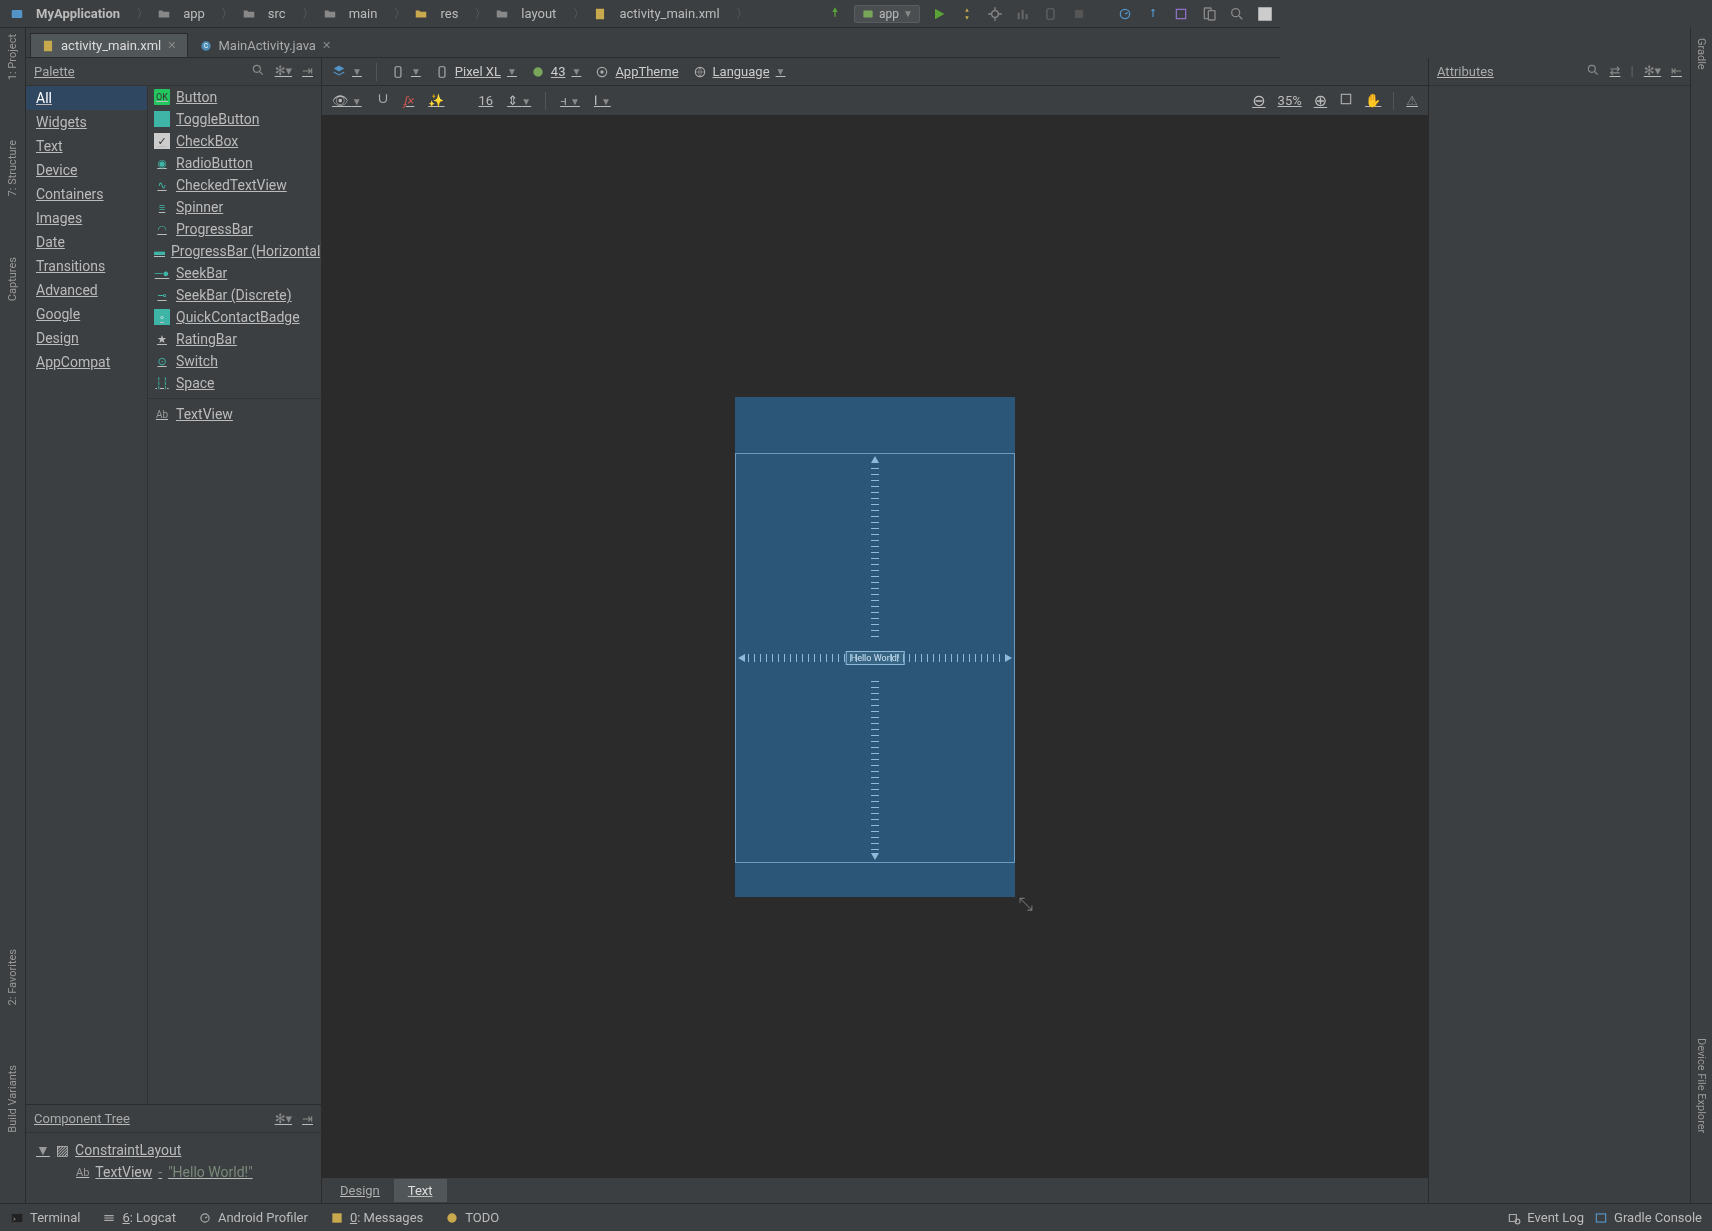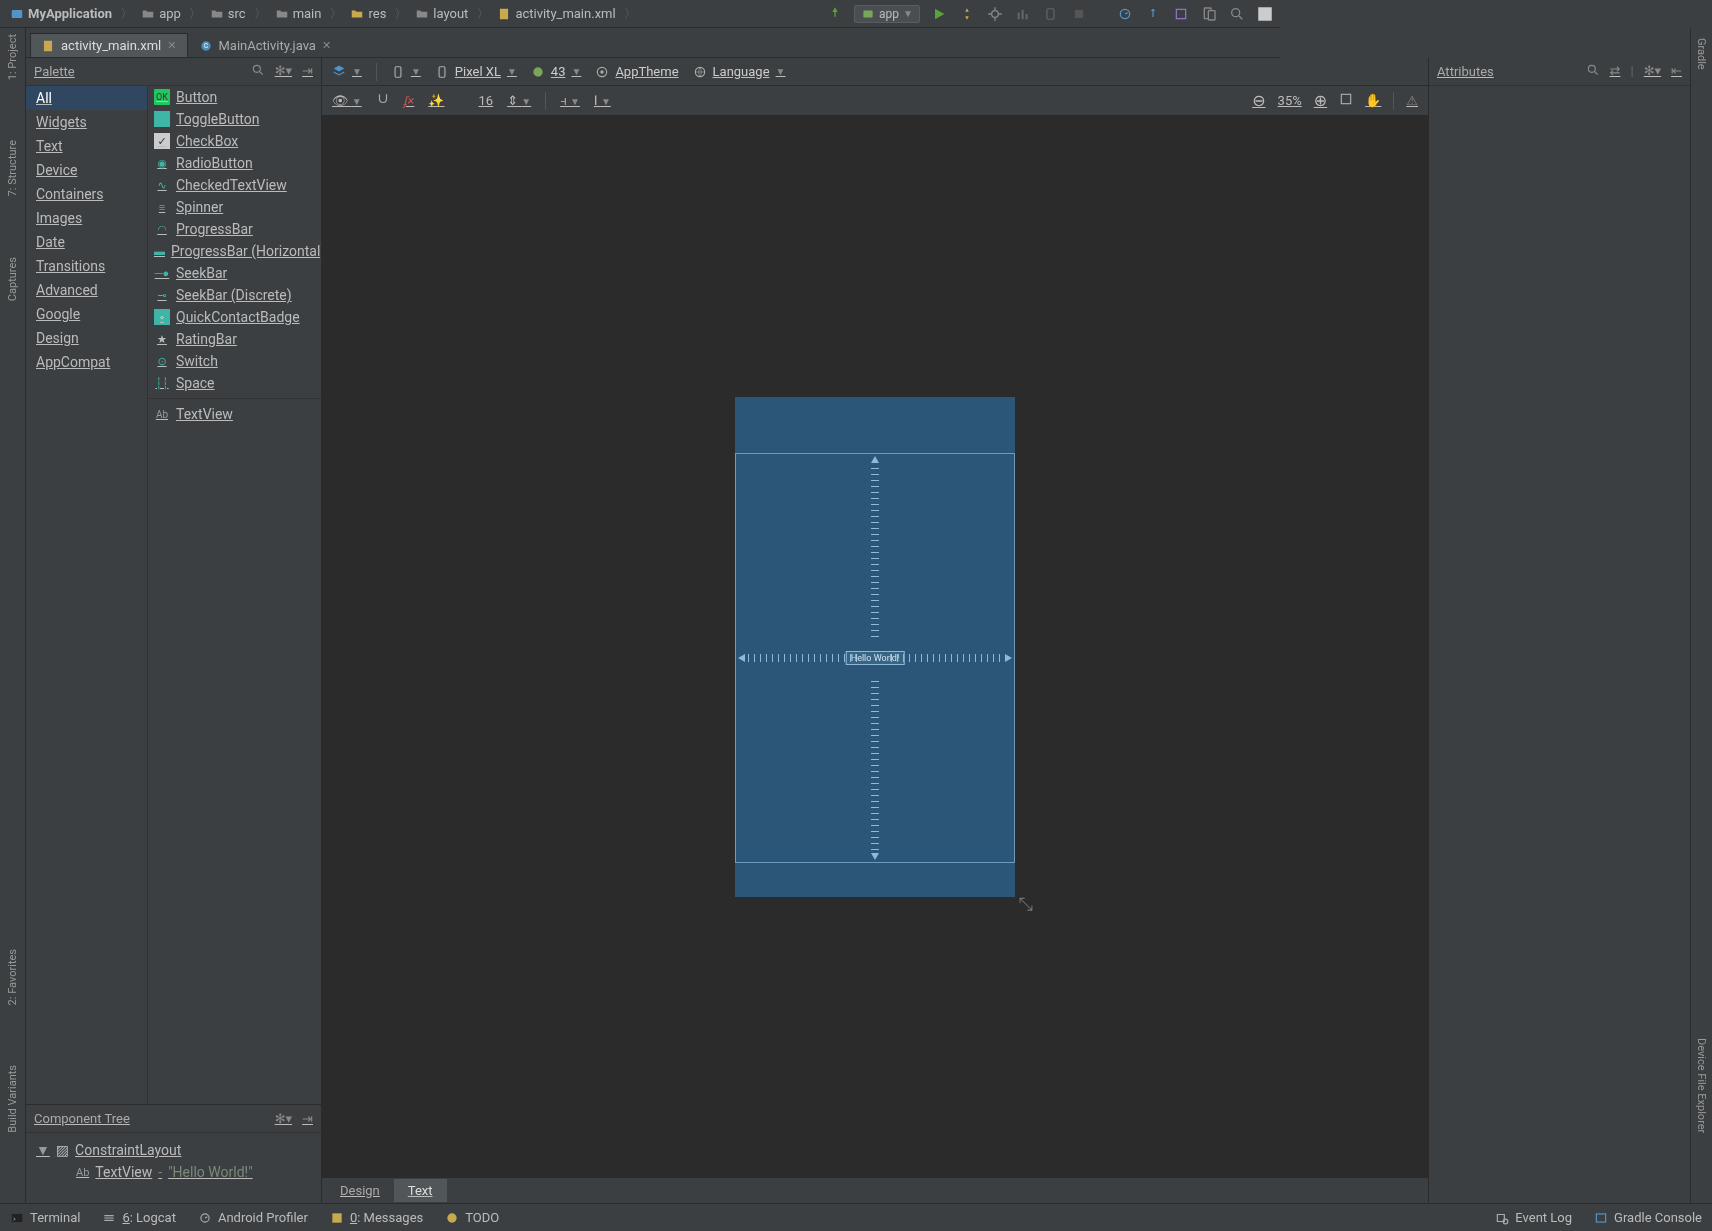--- a/index.html
+++ b/index.html
@@ -16,21 +16,21 @@
   .top-row {
     display: flex;
     align-items: center;
     height: 28px;
     background: #3c3f41;
     border-bottom: 1px solid #2b2b2b;
     padding: 0 6px;
   }
   .breadcrumbs { display: flex; align-items: center; flex: 0 0 auto; }
   .crumb {
-    display: flex; align-items: center; gap: 4px;
+    display: flex; align-items: center; gap: 12px;
     padding: 2px 4px; font-size: 13px; color: #bbb; cursor: default;
   }
   .crumb .sep { color: #666; margin-left: 4px; }
   .top-spacer { flex: 1; }
   .top-actions { display: flex; align-items: center; gap: 10px; }
   .tool-icon { width: 18px; height: 18px; display: inline-flex; align-items: center; justify-content: center; color: #888; }
   .tool-icon.green { color: #5aa336; }
   .tool-icon.blue  { color: #5394c8; }
   .run-config {
     display: flex; align-items: center; gap: 4px;
@@ -178,21 +178,21 @@
   .bottom-tab { padding: 4px 14px; color:#aaa; cursor:pointer;}
   .bottom-tab.active { background: #515658; color:#ddd; }
   
   .status-bar {
     position: absolute; left:0; right:0; bottom:0; height:28px;
     display:flex; align-items:center; padding:0 10px;
     background:#3c3f41; border-top:1px solid #2b2b2b;
     font-size:13px; color:#bbb; gap:22px;
   }
   .status-bar .sb { display:flex; align-items:center; gap:6px; cursor:pointer;}
-  .status-bar .right { margin-left:auto; display:flex; gap:22px; }
+  .status-bar .right { margin-left:auto; display:flex; gap:10px; }
   svg.ic { width:14px; height:14px; flex:none; }
   .u { text-decoration: underline; }
 </style>
 </head>
 <body>
 
 <div class="top-row">
   <div class="breadcrumbs">
     <span class="crumb">
       <svg class="ic" viewBox="0 0 24 24">

